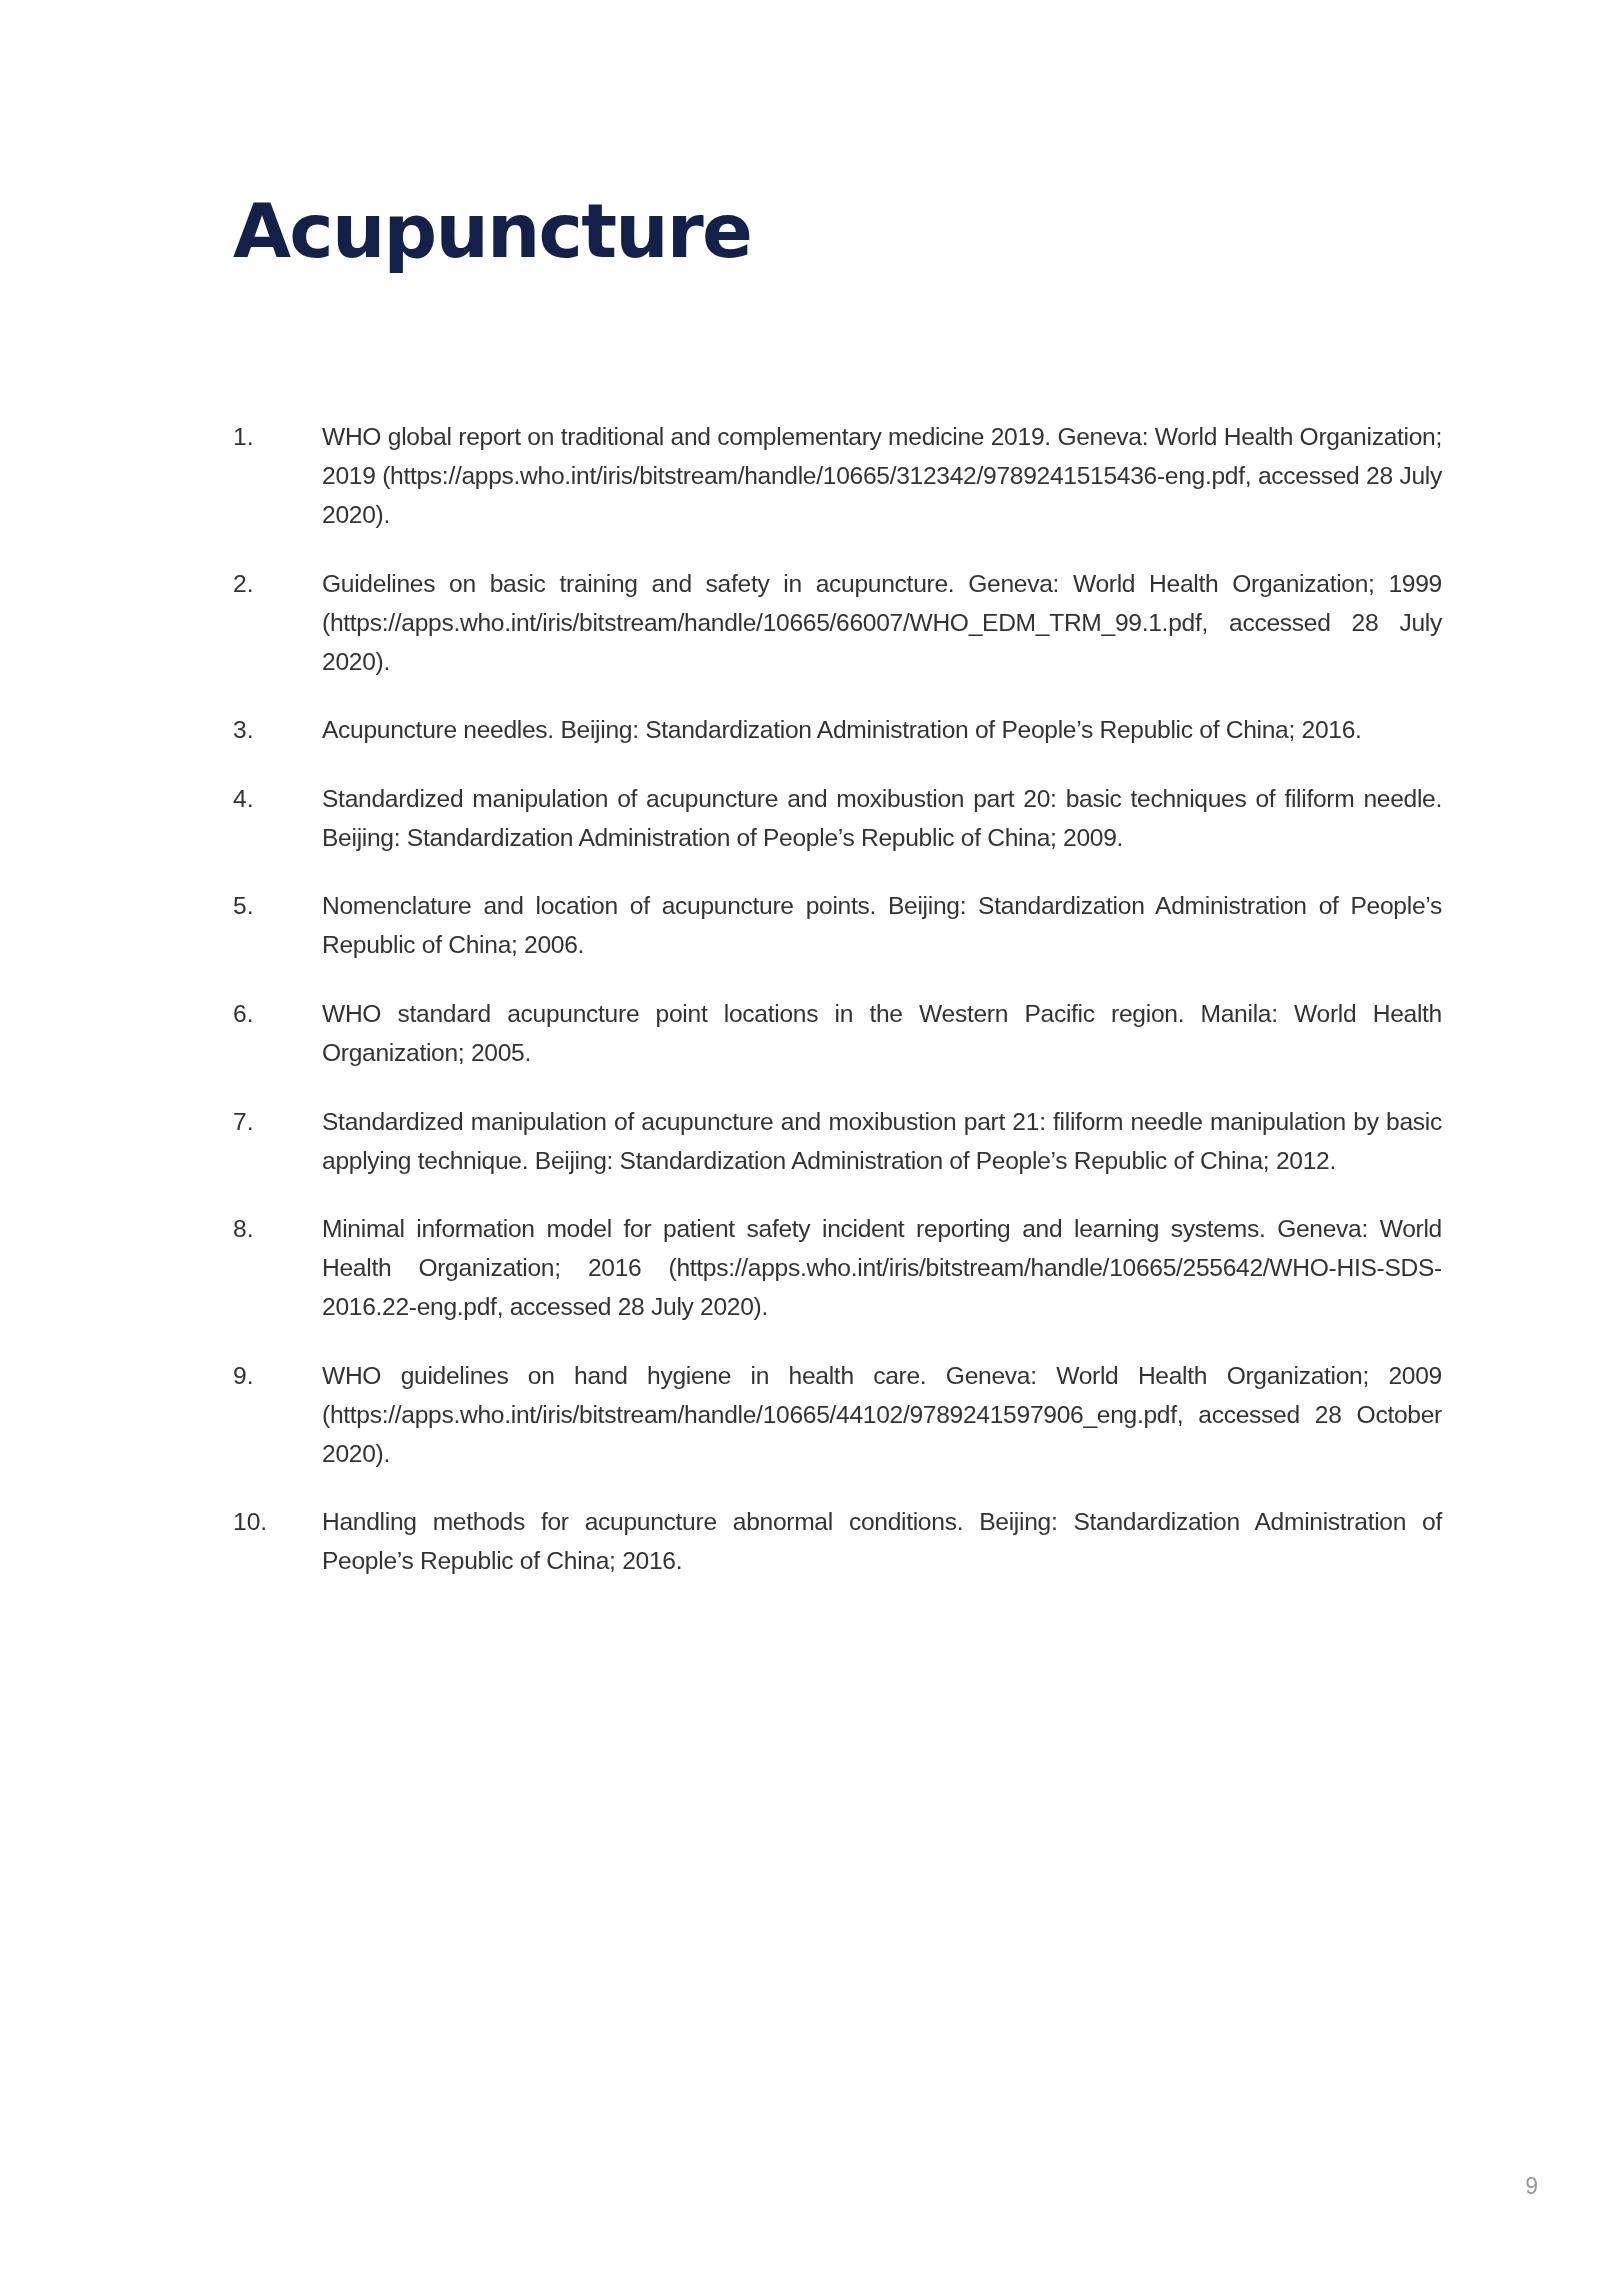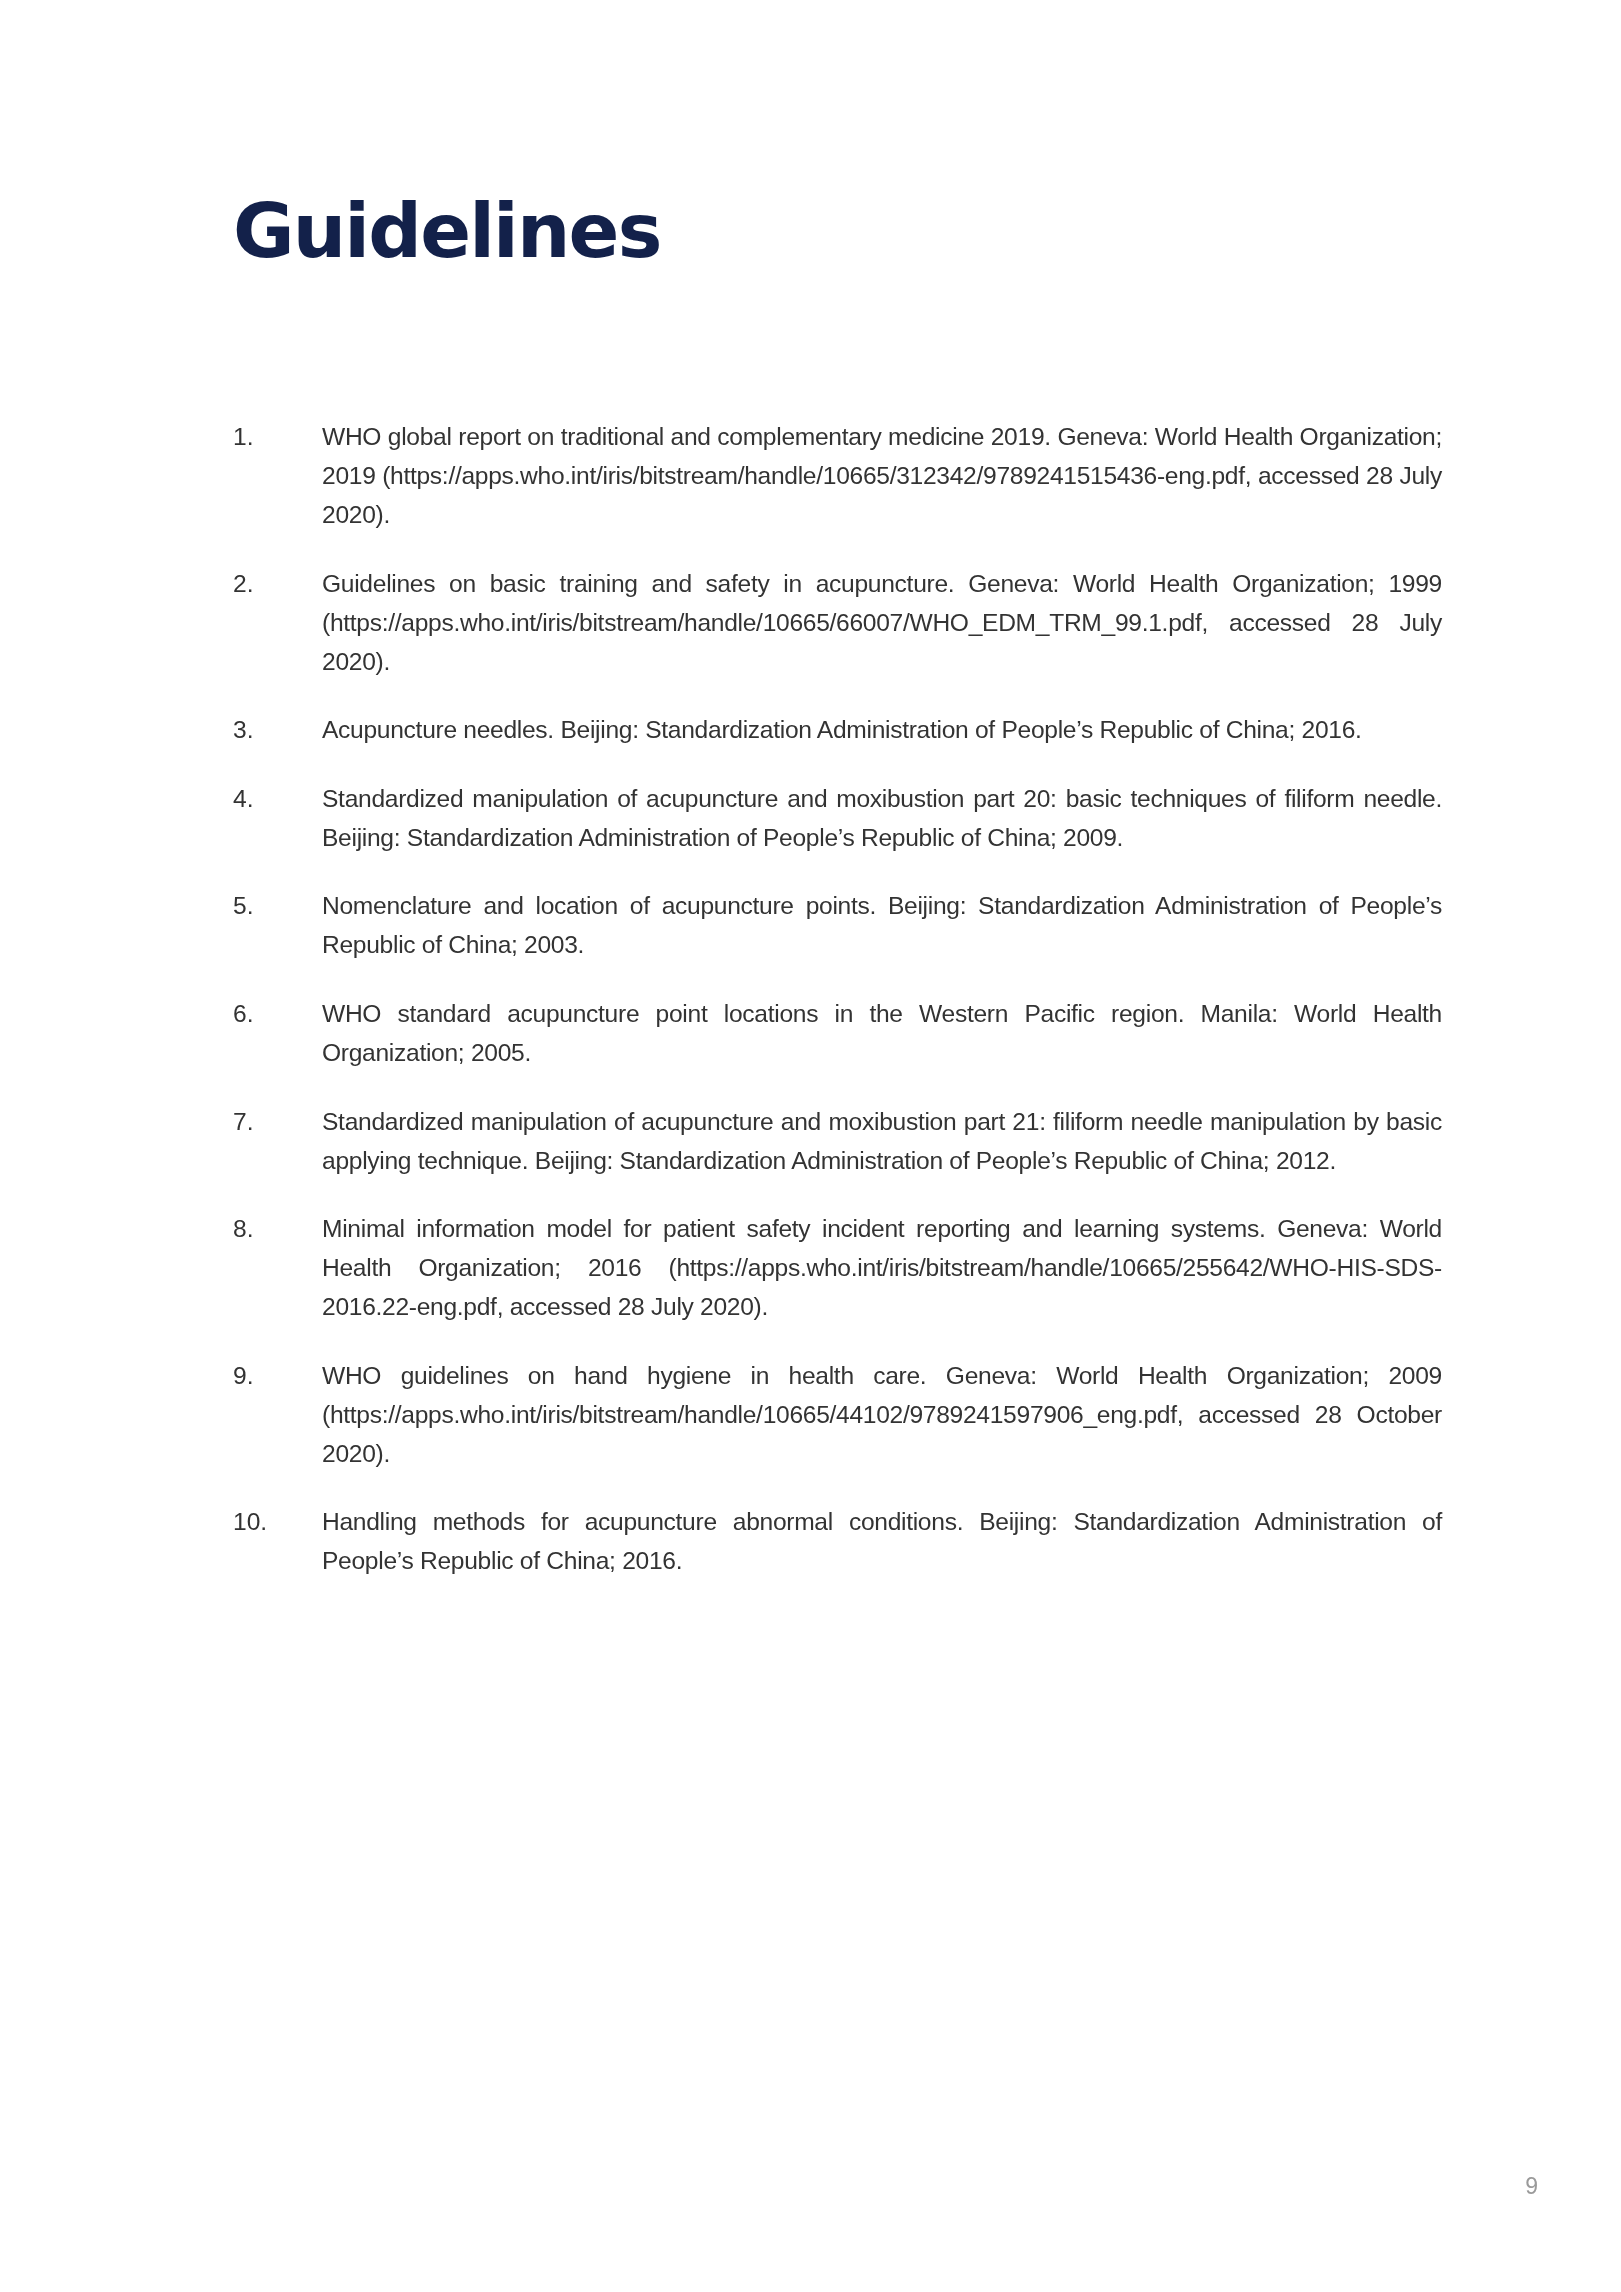--- a/index.html
+++ b/index.html
@@ -59,42 +59,42 @@
       position: absolute;
       right: 84px;
       top: 2173px;
       font-size: 23px;
       color: #9a9a9a;
     }
   </style>
 </head>
 <body>
 
-<h1 class="page-title">Guidelines</h1>
+<h1 class="page-title">Acupuncture</h1>
 
 <ol class="ref-list">
   <li class="ref-item">
     <span class="ref-num">1.</span>
     <span class="ref-text">WHO global report on traditional and complementary medicine 2019. Geneva: World Health Organization; 2019 (https://apps.who.int/iris/bitstream/handle/10665/312342/9789241515436-eng.pdf, accessed 28 July 2020).</span>
   </li>
   <li class="ref-item">
     <span class="ref-num">2.</span>
     <span class="ref-text">Guidelines on basic training and safety in acupuncture. Geneva: World Health Organization; 1999 (https://apps.who.int/iris/bitstream/handle/10665/66007/WHO_EDM_TRM_99.1.pdf, accessed 28 July 2020).</span>
   </li>
   <li class="ref-item">
     <span class="ref-num">3.</span>
     <span class="ref-text">Acupuncture needles. Beijing: Standardization Administration of People’s Republic of China; 2016.</span>
   </li>
   <li class="ref-item">
     <span class="ref-num">4.</span>
     <span class="ref-text">Standardized manipulation of acupuncture and moxibustion part 20: basic techniques of filiform needle. Beijing: Standardization Administration of People’s Republic of China; 2009.</span>
   </li>
   <li class="ref-item">
     <span class="ref-num">5.</span>
-    <span class="ref-text">Nomenclature and location of acupuncture points. Beijing: Standardization Administration of People’s Republic of China; 2003.</span>
+    <span class="ref-text">Nomenclature and location of acupuncture points. Beijing: Standardization Administration of People’s Republic of China; 2006.</span>
   </li>
   <li class="ref-item">
     <span class="ref-num">6.</span>
     <span class="ref-text">WHO standard acupuncture point locations in the Western Pacific region. Manila: World Health Organization; 2005.</span>
   </li>
   <li class="ref-item">
     <span class="ref-num">7.</span>
     <span class="ref-text">Standardized manipulation of acupuncture and moxibustion part 21: filiform needle manipulation by basic applying technique. Beijing: Standardization Administration of People’s Republic of China; 2012.</span>
   </li>
   <li class="ref-item">

